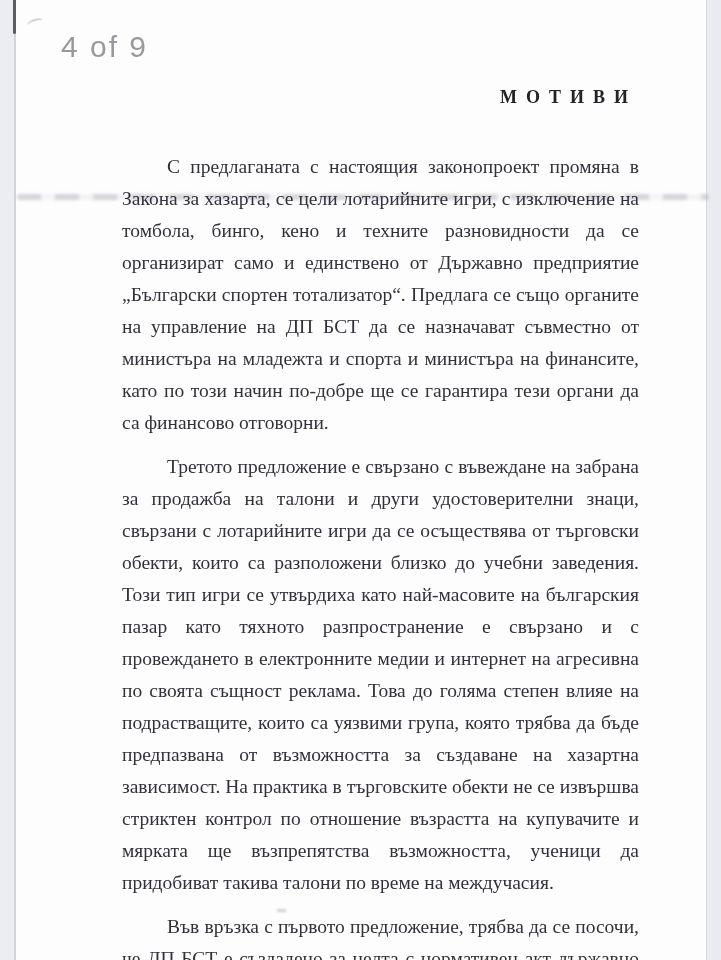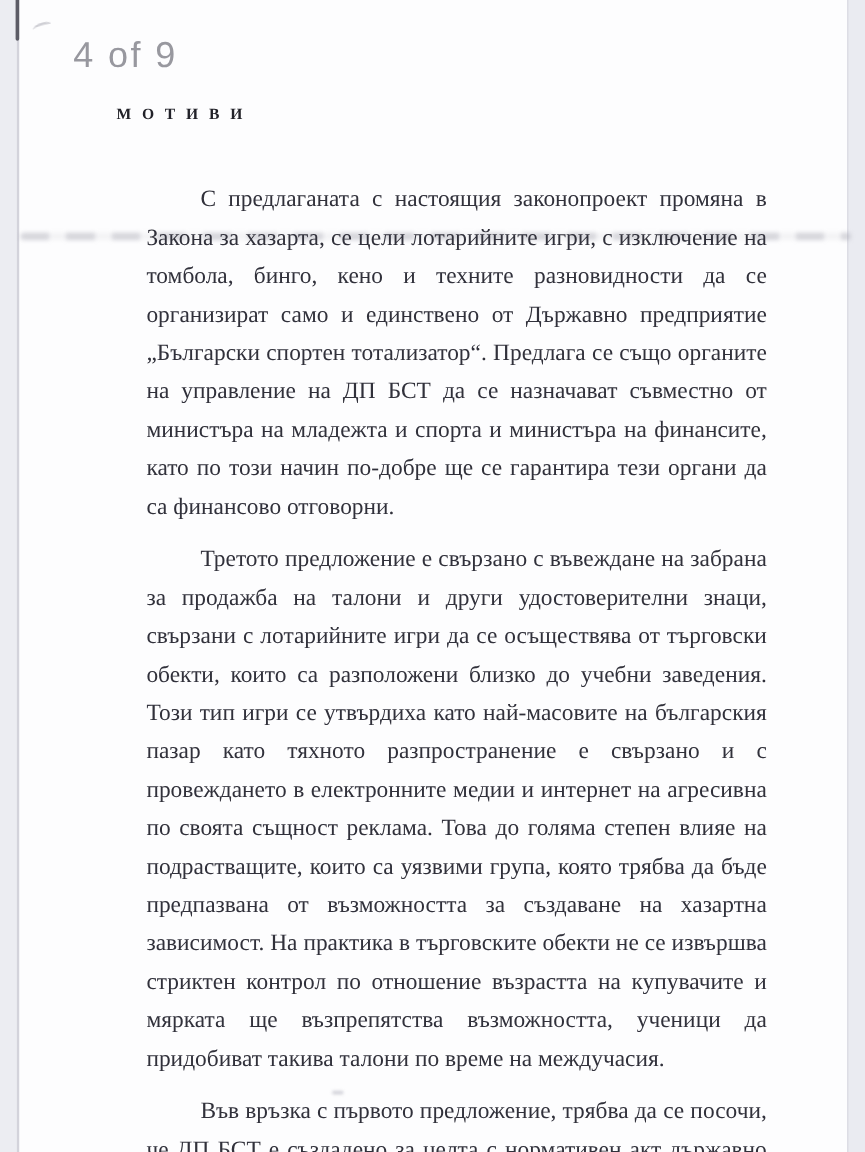--- a/index.html
+++ b/index.html
@@ -43,23 +43,23 @@
   .pencil-mark {
     position: absolute; left: 27px; top: 19px; width: 16px; height: 7px;
     border-top: 2px solid #c2c2c9;
     border-radius: 60% 40% 0 0;
     transform: rotate(-14deg);
     filter: blur(0.6px);
     opacity: 0.8;
   }
   .doc-title {
     position: absolute; left: 110px; top: 87px; width: 540px;
-    text-align: left;
+    text-align: right;
     transform: translateX(-13px);
-    font-size: 13px; font-weight: 700;
+    font-size: 18px; font-weight: 700;
     letter-spacing: 9px;
     color: #222229;
   }
   
   .ghost-line {
     position: absolute; left: 17px; top: 194px; width: 692px; height: 6px;
     background: repeating-linear-gradient(90deg,
       rgba(158,158,170,0.42) 0 24px,
       rgba(158,158,170,0.10) 24px 38px);
     filter: blur(1.6px);

